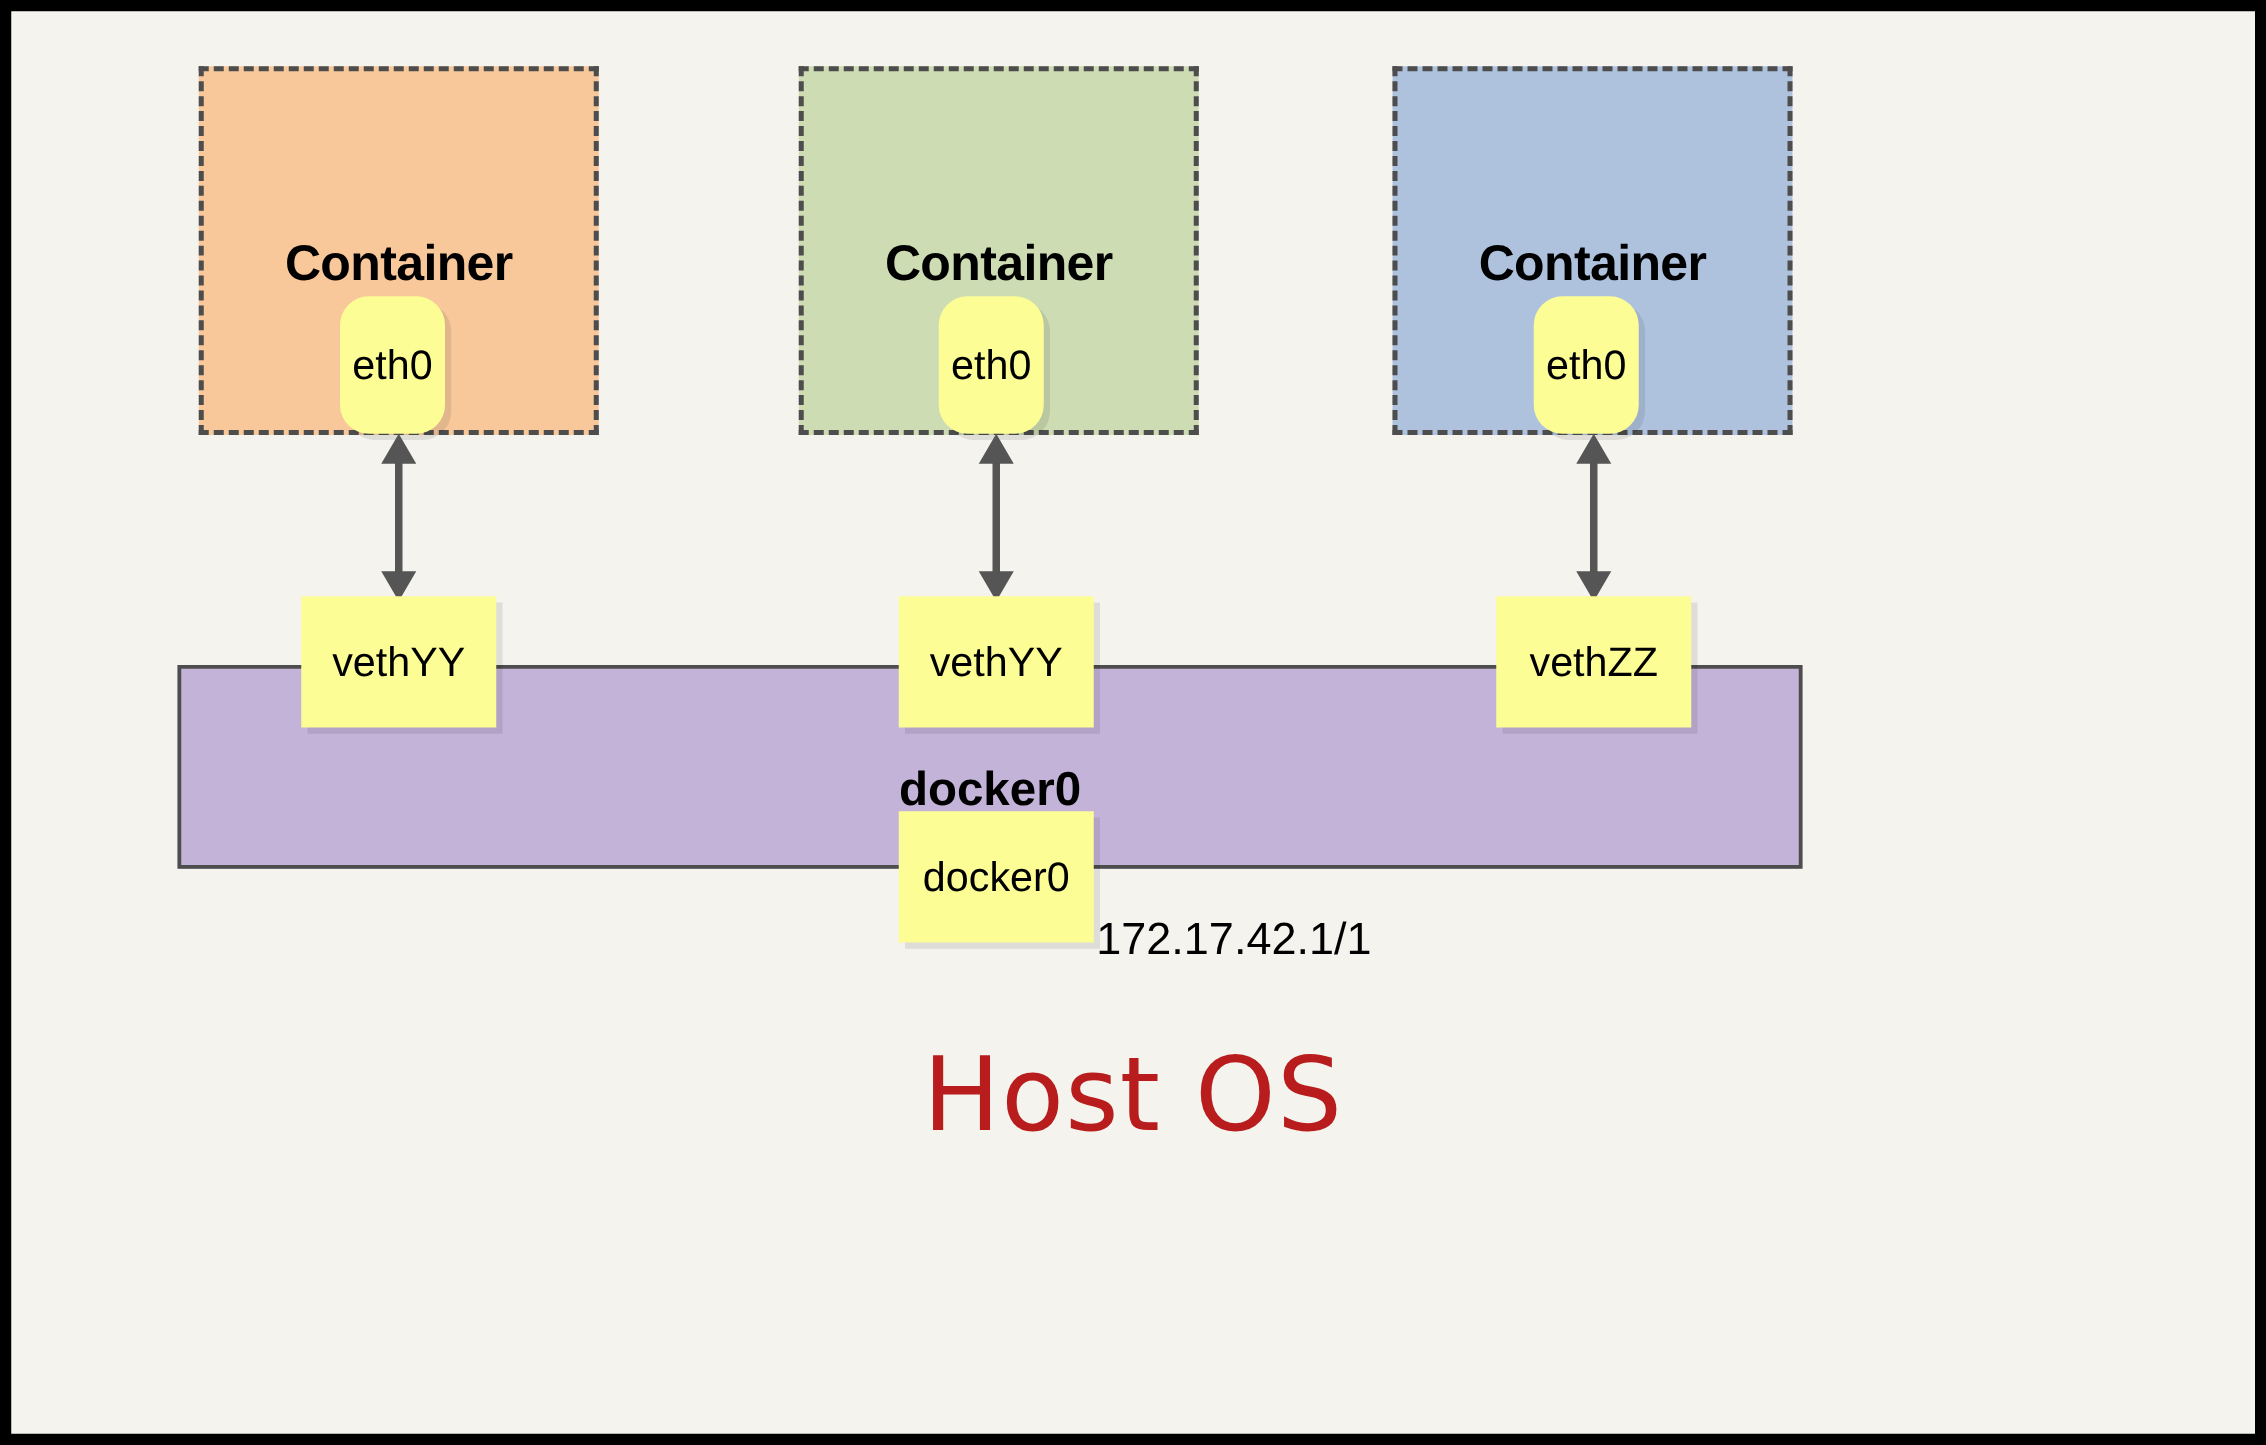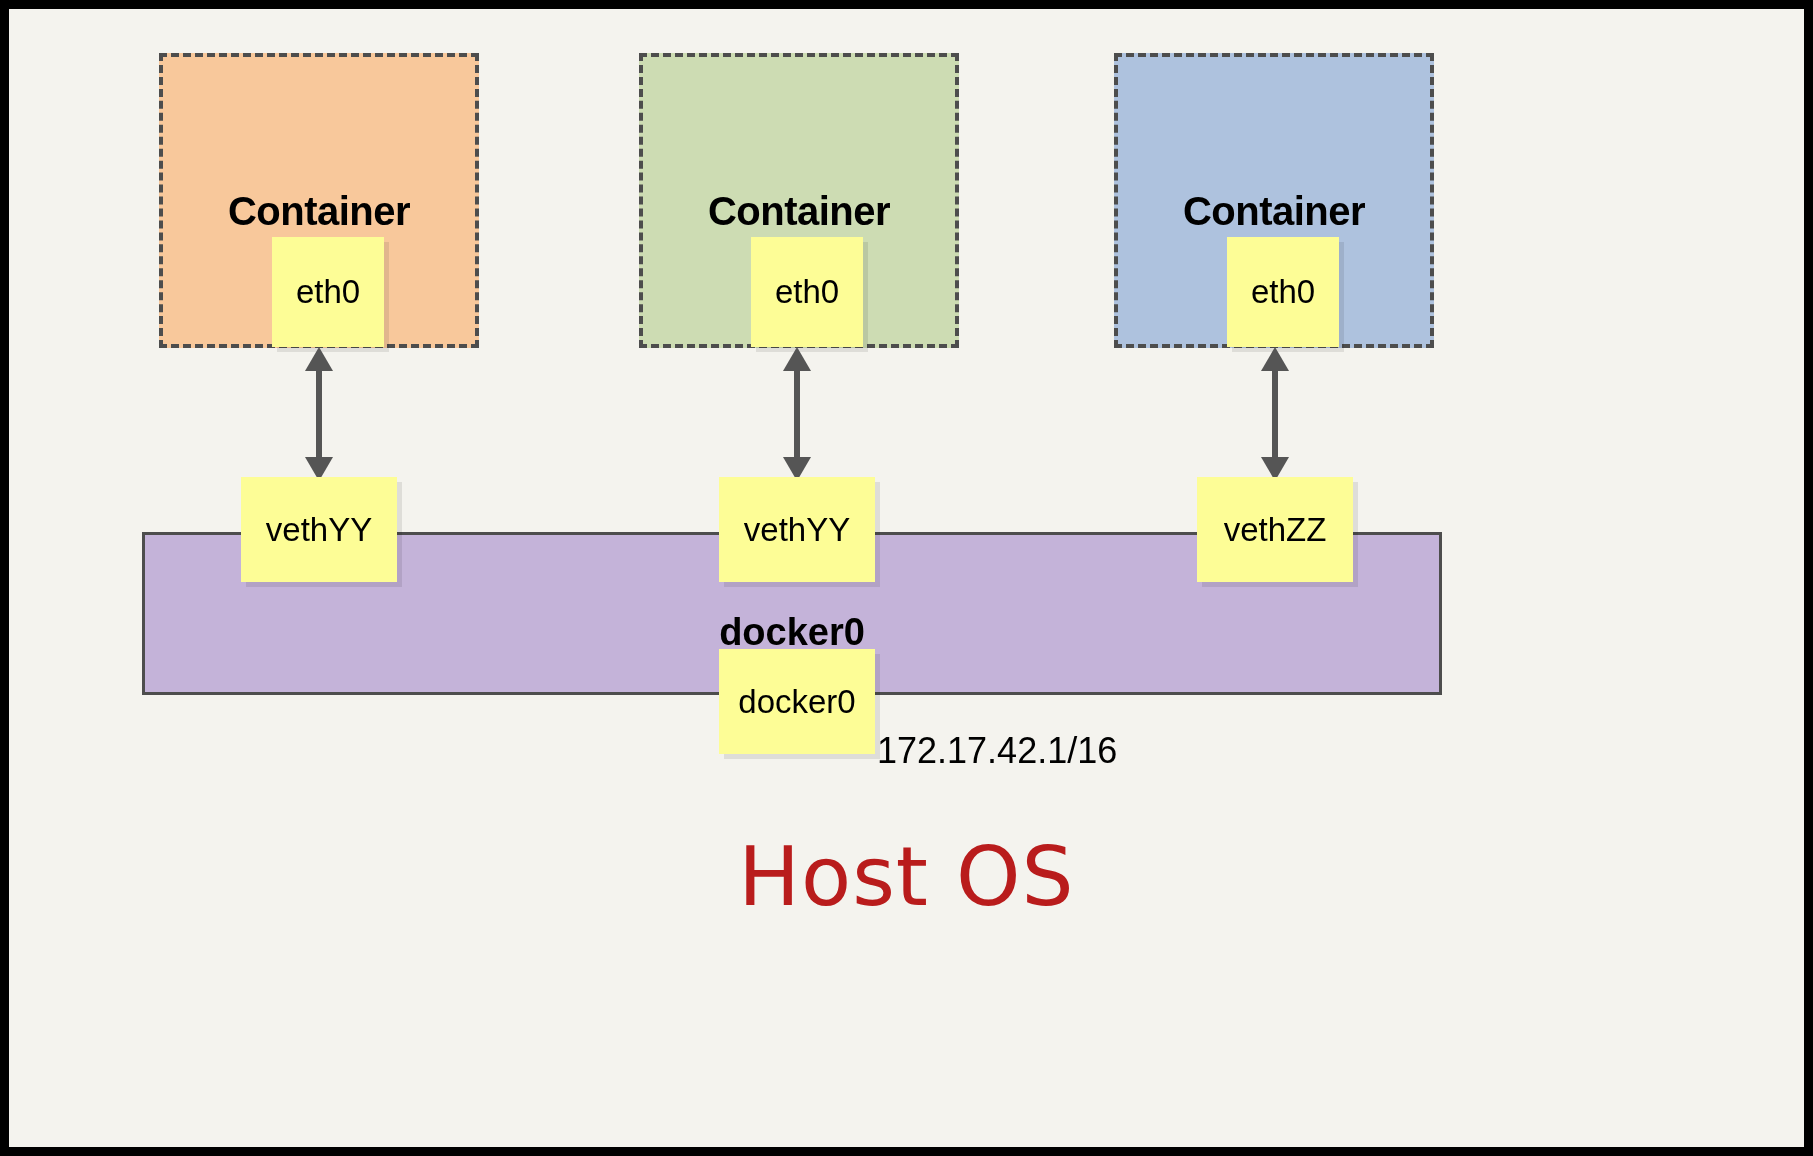--- a/index.html
+++ b/index.html
@@ -65,23 +65,24 @@
     box-shadow: 5px 5px 0 0 rgba(0,0,0,0.09);
     display: flex;
     align-items: center;
     justify-content: center;
     font-size: 33px;
     color: #000000;
     font-family: "Liberation Sans", sans-serif;
     box-sizing: border-box;
   }
   .eth0-box {
-    width: 112px;
+    width: 84px;
     height: 110px;
     top: 228px;
+    border-radius: 23px;
   }
   #eth0-box-1 { left: 263px; }
   #eth0-box-2 { left: 742px; }
   #eth0-box-3 { left: 1218px; }
 
   .veth-box {
     width: 156px;
     height: 105px;
     top: 468px;
   }
@@ -204,18 +205,18 @@
 
     <div id="docker0-bridge">
       <div id="docker0-bridge-label">docker0</div>
     </div>
 
     <div class="note-box veth-box" id="veth-box-1">vethYY</div>
     <div class="note-box veth-box" id="veth-box-3">vethZZ</div>
     <div class="note-box veth-box" id="veth-box-2">vethYY</div>
 
     <div class="note-box" id="docker0-note-box">docker0</div>
-    <div id="docker0-ip-label">172.17.42.1/16</div>
+    <div id="docker0-ip-label">172.17.42.1/1</div>
 
     <div id="host-os-label">Host OS</div>
 
   </div>
 </div>
 
 </body></html>

